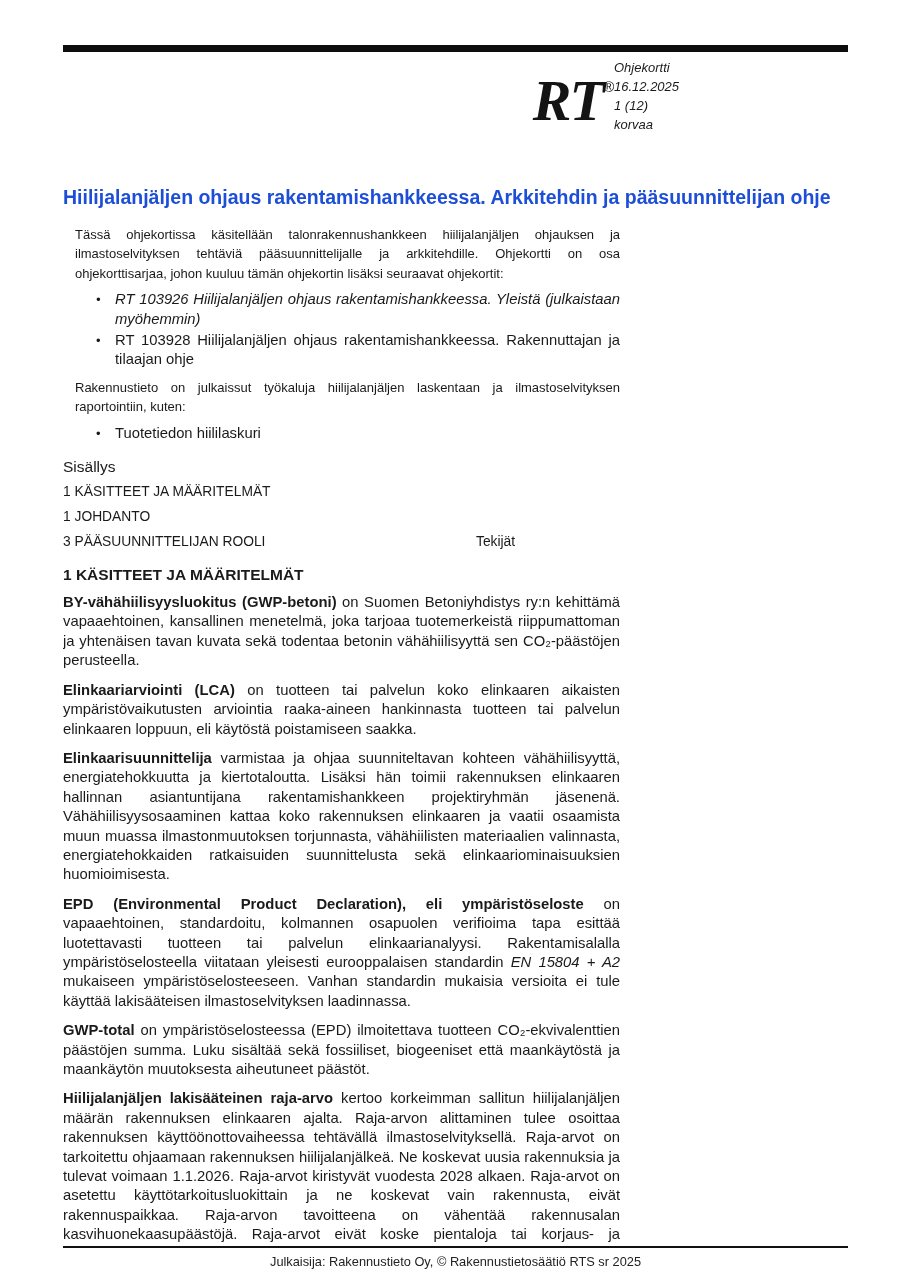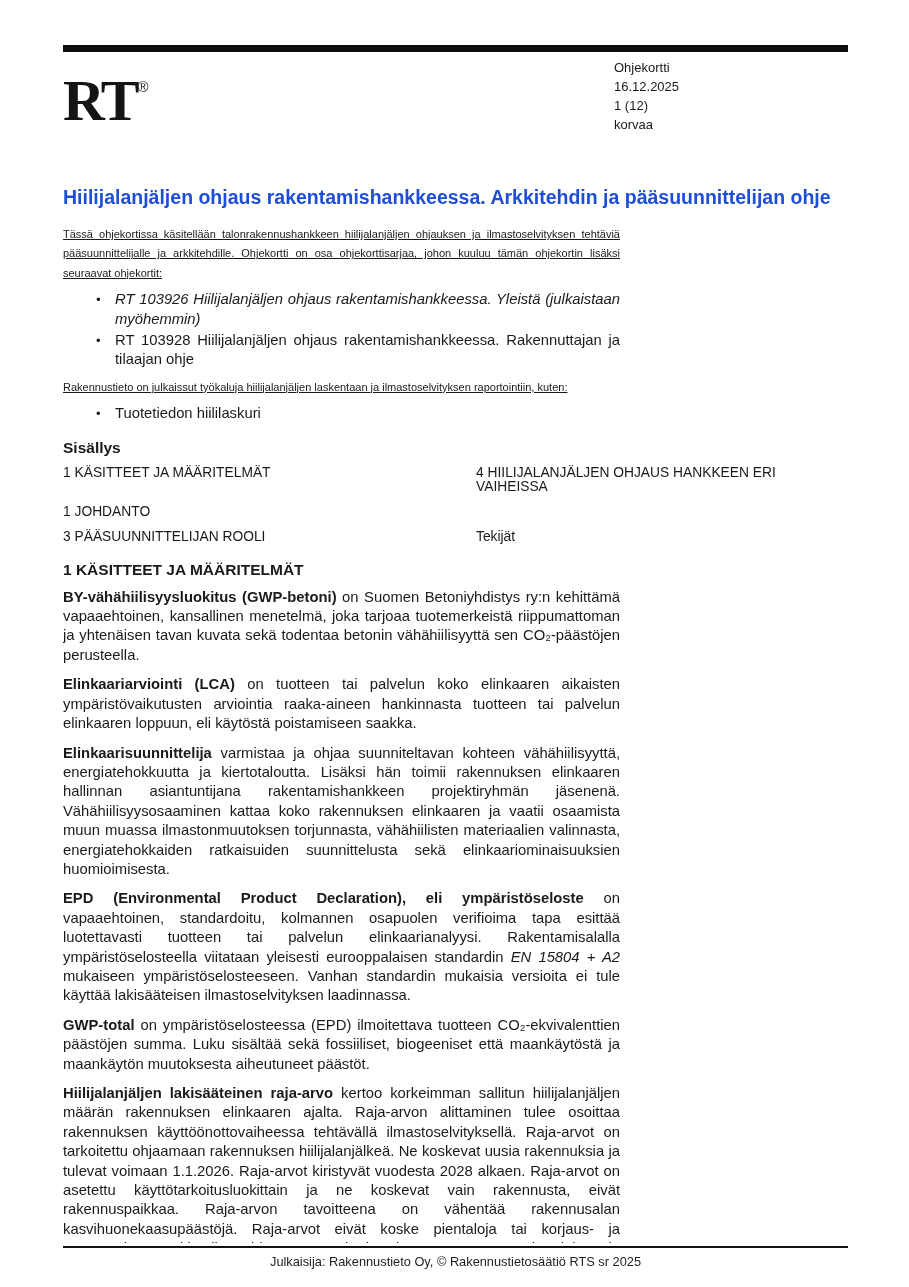--- a/index.html
+++ b/index.html
@@ -10,48 +10,48 @@
     font-family:"Liberation Sans", sans-serif;
     color:#1a1a1a;
     margin:0 auto;
     overflow:hidden;
   }
   .content{
     position:absolute;left:63px;top:45px;width:785px;height:1198px;
     overflow:hidden;
   }
   .top-bar{height:7px;background:#0d0d0d;width:100%;}
-  .header-row{display:flex;justify-content:space-between;height:126px;margin-top:6px;}
+  .header-row{display:flex;justify-content:flex-end;height:126px;margin-top:6px;font-style:italic;}
   .logo{
     font-family:"Liberation Serif", serif;
     font-weight:bold;font-size:58px;line-height:58px;
     letter-spacing:-2px;color:#141414;
   }
   .logo .reg{font-size:15px;vertical-align:28px;letter-spacing:0;font-family:"Liberation Sans",sans-serif;font-weight:normal;}
   .doc-info{width:234px;}
   .doc-number{font-size:17.5px;font-weight:bold;line-height:22px;margin-bottom:3px;}
   .doc-info-line{font-size:13px;line-height:19px;}
   h1.title{
     font-size:19.5px;line-height:26px;font-weight:bold;margin:0 0 15px 0;color:#1d4ed8;
   }
   .bodycol{width:557px;}
   p.body{
-    font-size:11px;line-height:19.4px;text-align:justify;margin:0 0 7px 0;text-decoration:underline;
+    font-size:13px;line-height:19.4px;text-align:justify;margin:0 0 7px 12px;
   }
   ul.bullets{list-style:none;margin:2px 0 8px 0;padding:0;}
   ul.bullets li{
     position:relative;padding-left:52px;font-size:14.8px;line-height:19.4px;
     text-align:justify;margin-bottom:2px;
   }
   ul.bullets li::before{
     content:"•";position:absolute;left:33px;top:0;font-size:13px;
   }
   ul.bullets li.italic{font-style:italic;}
   .toc{margin-top:14px;}
-  .toc-heading{font-size:15.5px;font-weight:bold;line-height:19px;margin-bottom:9px;}
+  .toc-heading{font-size:15.5px;font-weight:normal;line-height:19px;margin-bottom:9px;}
   .toc-row{display:flex;margin-bottom:11px;}
   .toc-cell-left{width:413px;font-size:13.8px;line-height:14px;}
   .toc-cell-right{flex:1;font-size:13.8px;line-height:14px;}
   .section-heading{font-size:15.5px;font-weight:bold;line-height:19px;margin:16px 0 9px 0;}
   p.def{
     font-size:14.8px;line-height:19.4px;text-align:justify;margin:0 0 10px 0;
   }
   p.def b{font-weight:bold;}
   p.def i{font-style:italic;}
   .footer{
@@ -92,21 +92,20 @@
 
       <ul class="bullets">
         <li>Tuotetiedon hiililaskuri</li>
       </ul>
     </div>
 
     <div class="toc">
       <div class="toc-heading">Sisällys</div>
       <div class="toc-row">
         <div class="toc-cell-left">1 KÄSITTEET JA MÄÄRITELMÄT</div>
-        <div class="toc-cell-right">4 HIILIJALANJÄLJEN OHJAUS HANKKEEN ERI VAIHEISSA</div>
       </div>
       <div class="toc-row">
         <div class="toc-cell-left">1 JOHDANTO</div>
       </div>
       <div class="toc-row">
         <div class="toc-cell-left">3 PÄÄSUUNNITTELIJAN ROOLI</div>
         <div class="toc-cell-right">Tekijät</div>
       </div>
     </div>
 

